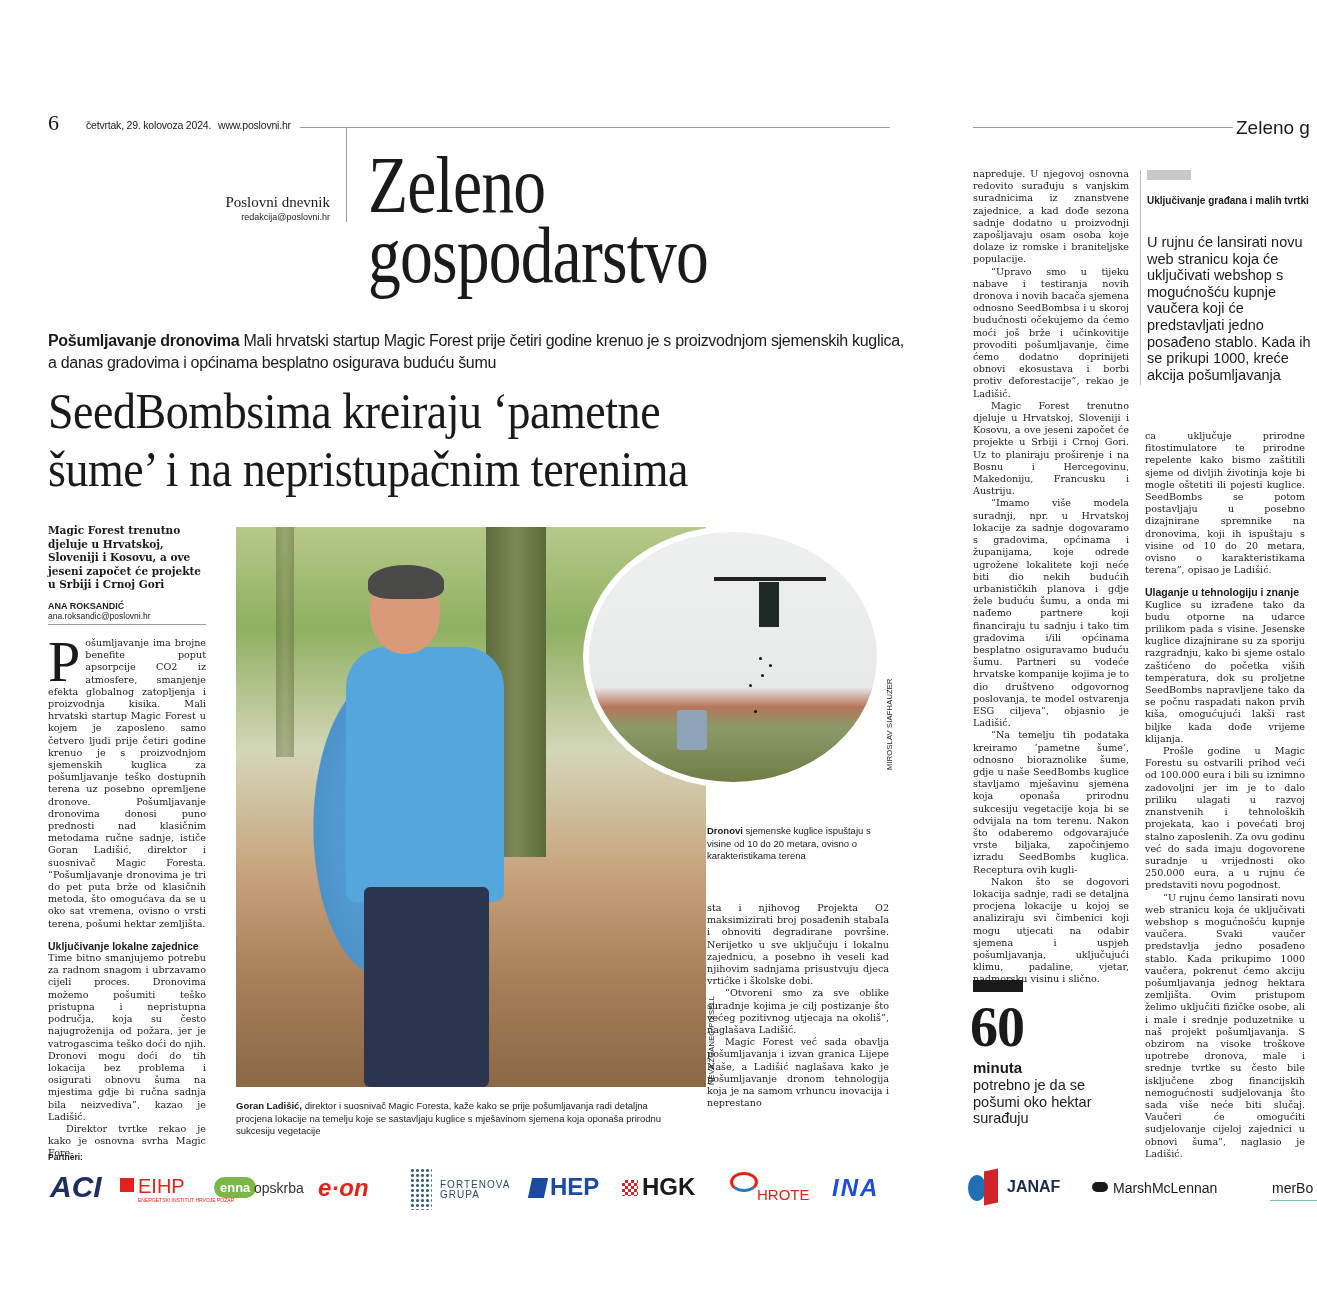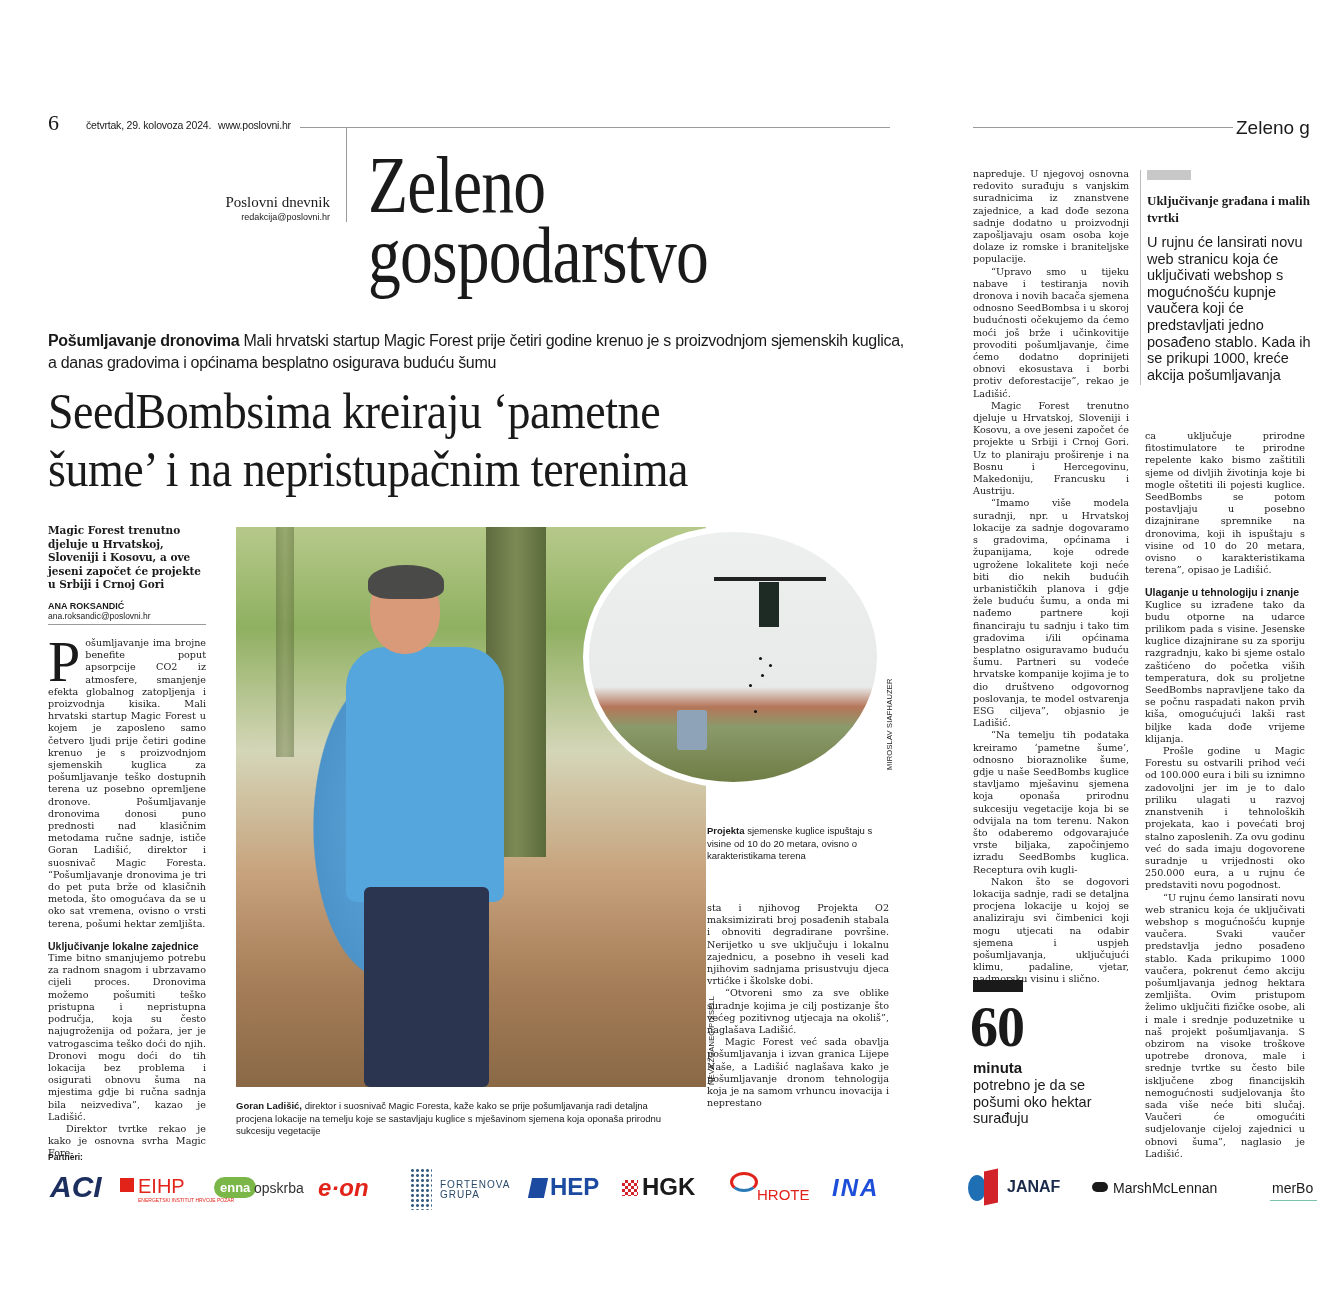--- a/index.html
+++ b/index.html
@@ -60,21 +60,21 @@
   #col4 { left:1145px; top:430px; width:160px; }
 
   
   #fact-bar { left:973px; top:980px; width:50px; height:12px; background:#1a1a1a; }
   #fact-number { left:970px; top:998px; font-size:56px; line-height:58px; font-family:"Liberation Serif", serif; font-weight:bold; letter-spacing:-1px; }
   #fact-unit { left:973px; top:1059px; font-size:15px; font-weight:bold; font-family:"Liberation Sans", sans-serif; }
   #fact-text { left:973px; top:1077px; width:140px; font-size:14.5px; line-height:16.5px; font-family:"Liberation Sans", sans-serif; }
 
   
   #side-bar { left:1147px; top:170px; width:44px; height:10px; background:#c8c8c8; }
-  #side-title { left:1147px; top:192px; width:165px; font-size:13px; line-height:17px; font-weight:bold; font-family:Liberation Serif, serif; }
+  #side-title { left:1147px; top:192px; width:165px; font-size:10px; line-height:17px; font-weight:bold; font-family:Liberation Sans, sans-serif; }
   #side-text { left:1147px; top:234px; width:165px; font-size:14.5px; line-height:16.6px; font-family:"Liberation Sans", sans-serif; }
   #right-section { left:1236px; top:117px; font-size:19px; font-family:"Liberation Sans", sans-serif; white-space:nowrap; }
 
   
   #partners-label { left:48px; top:1152px; font-size:8.5px; font-weight:bold; font-family:"Liberation Sans", sans-serif; }
   .logo { position:absolute; font-family:"Liberation Sans", sans-serif; font-weight:bold; white-space:nowrap; }
 </style>
 </head>
 <body>
 
@@ -130,21 +130,21 @@
   <div class="seed" style="left:170px; top:125px;"></div>
   <div class="seed" style="left:180px; top:132px;"></div>
   <div class="seed" style="left:172px; top:142px;"></div>
   <div class="seed" style="left:160px; top:152px;"></div>
   <div class="seed" style="left:165px; top:178px;"></div>
   <div style="position:absolute; left:88px; top:178px; width:30px; height:40px; background:#8fa3b8; border-radius:3px;"></div>
 </div>
 <div class="credit" style="left:885px; top:770px;">MIROSLAV SIAFHAUZER</div>
 
 <div class="abs" id="caption-drone">
-  <b>Projekta</b>
+  <b>Dronovi</b>
   <span>sjemenske kuglice ispuštaju s visine od 10 do 20 metara, ovisno o karakteristikama terena</span>
 </div>
 
 <div class="abs" id="caption-main">
   <b>Goran Ladišić,</b>
   <span>direktor i suosnivač Magic Foresta, kaže kako se prije pošumljavanja radi detaljna procjena lokacije na temelju koje se sastavljaju kuglice s mješavinom sjemena koja oponaša prirodnu sukcesiju vegetacije</span>
 </div>
 
 <div class="abs body-text" id="col2">
   <p class="first">sta i njihovog Projekta O2 maksimizirati broj posađenih stabala i obnoviti degradirane površine. Nerijetko u sve uključuju i lokalnu zajednicu, a posebno ih veseli kad njihovim sadnjama prisustvuju djeca vrtićke i školske dobi.</p>

